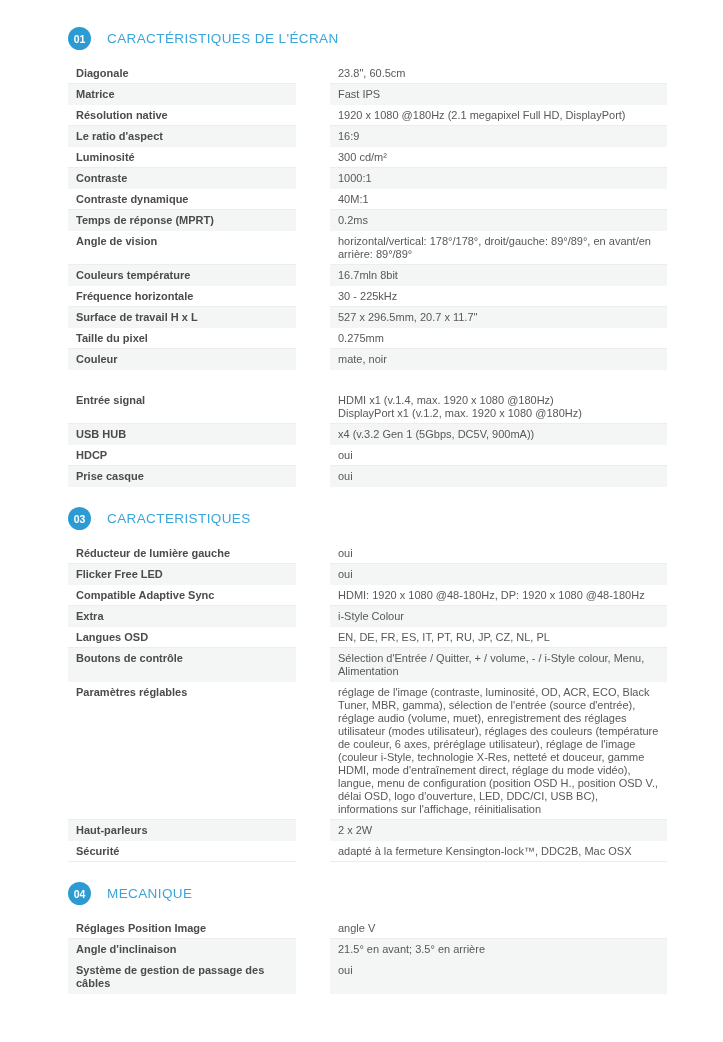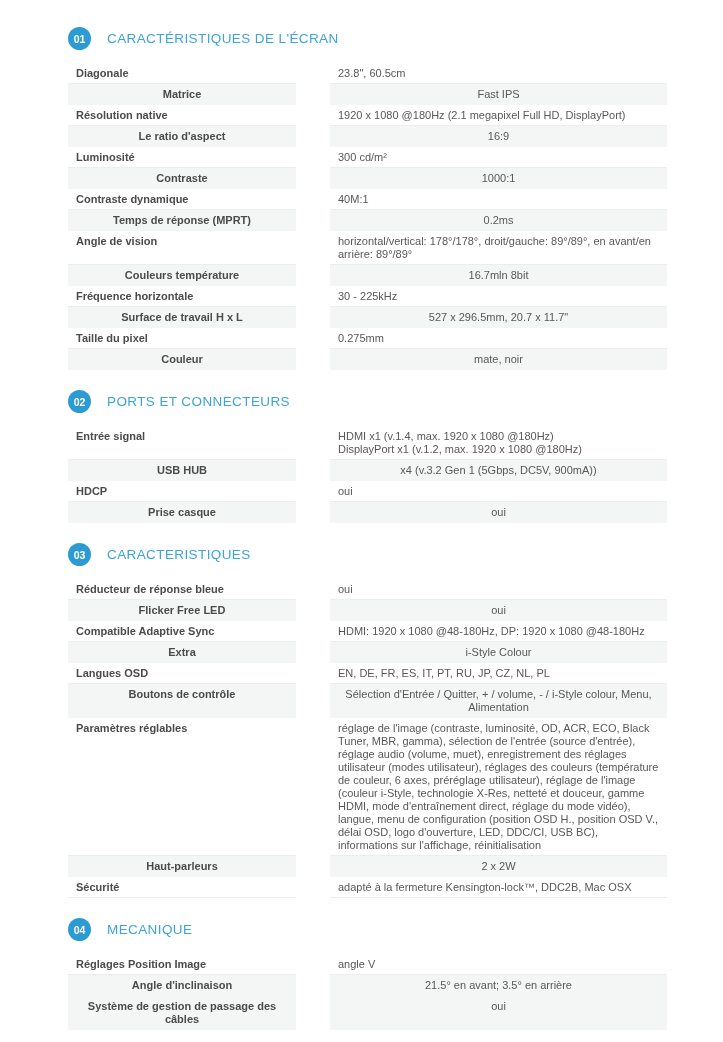--- a/index.html
+++ b/index.html
@@ -59,21 +59,21 @@
     flex: 0 0 228px;
     margin-right: 8px;
     font-weight: bold;
     color: #4b4b4b;
   }
   .cell.value {
     flex: 1 1 auto;
     color: #585858;
     white-space: pre-line;
   }
-  .row.alt .cell { background: #f4f5f5; border-bottom-color: #f4f5f5; text-align: center; }
+  .row.alt .cell { background: #f4f5f5; border-bottom-color: #f4f5f5; }
   .footer-timestamp {
     position: absolute;
     top: 1070px;
     right: 55px;
     font-size: 11px;
     color: #2b2b2b;
   }
 </style>
 </head>
 <body>
@@ -152,24 +152,20 @@
   </div>
 
   <div class="row alt">
     <div class="cell label">Couleur</div>
     <div class="cell value">mate, noir</div>
   </div>
 </div>
   </section>
 
   <section class="section">
-    <header class="section-header">
-      <span class="badge">02</span>
-      <h2 class="section-title">PORTS ET CONNECTEURS</h2>
-    </header>
     <div class="rows">
   <div class="row">
     <div class="cell label">Entrée signal</div>
     <div class="cell value">HDMI x1 (v.1.4, max. 1920 x 1080 @180Hz)
 DisplayPort x1 (v.1.2, max. 1920 x 1080 @180Hz)</div>
   </div>
 
   <div class="row alt">
     <div class="cell label">USB HUB</div>
     <div class="cell value">x4 (v.3.2 Gen 1 (5Gbps, DC5V, 900mA))</div>
@@ -187,21 +183,21 @@
 </div>
   </section>
 
   <section class="section">
     <header class="section-header">
       <span class="badge">03</span>
       <h2 class="section-title">CARACTERISTIQUES</h2>
     </header>
     <div class="rows">
   <div class="row">
-    <div class="cell label">Réducteur de réponse bleue</div>
+    <div class="cell label">Réducteur de lumière gauche</div>
     <div class="cell value">oui</div>
   </div>
 
   <div class="row alt">
     <div class="cell label">Flicker Free LED</div>
     <div class="cell value">oui</div>
   </div>
 
   <div class="row">
     <div class="cell label">Compatible Adaptive Sync</div>

